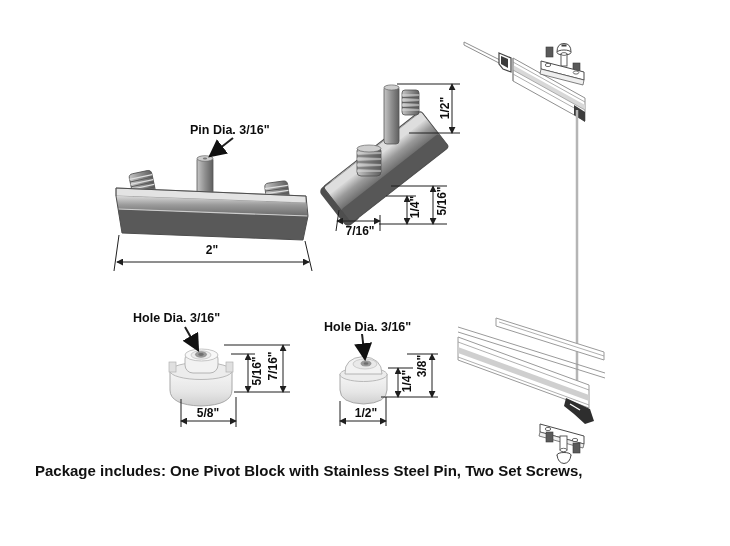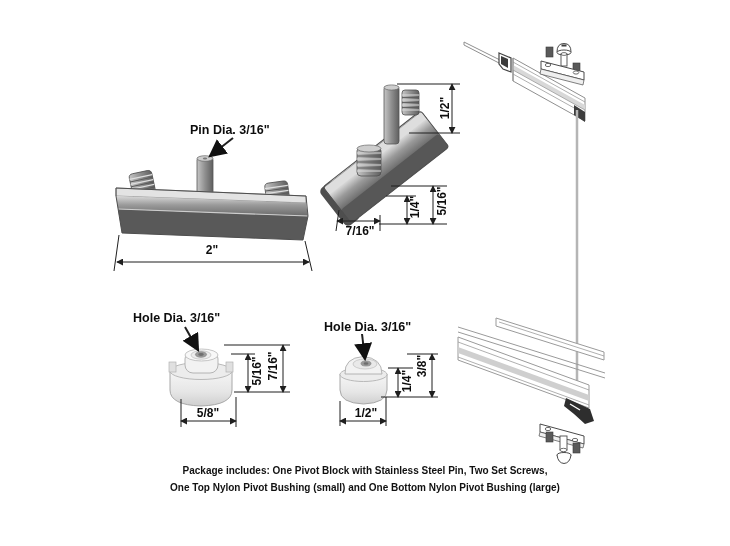--- a/index.html
+++ b/index.html
@@ -15,22 +15,22 @@
   .dimh{
     position:absolute;font-weight:bold;font-size:12px;color:#0d0d0d;
     width:44px;text-align:center;white-space:nowrap;line-height:14px;
   }
   .dimv{
     position:absolute;font-weight:bold;font-size:12px;color:#0d0d0d;
     width:44px;height:14px;text-align:center;white-space:nowrap;line-height:14px;
     transform:rotate(-90deg);transform-origin:center;
   }
   .caption{
-    position:absolute;left:35px;top:462px;width:660px;text-align:center;
-    font-weight:bold;font-size:10px;color:#111;line-height:17px;
+    position:absolute;left:35px;top:462px;width:660px;text-align:left;
+    font-weight:bold;font-size:15px;color:#111;line-height:17px;
   }
 </style>
 </head>
 <body>
 
 <div class="stage">
 
   <svg width="730" height="546" viewBox="0 0 730 546">
     <defs>
       <marker id="ah" viewBox="0 0 8 8" refX="7" refY="4" markerWidth="7" markerHeight="7" orient="auto-start-reverse">
@@ -266,16 +266,15 @@
   <div class="dimv" style="left:251px;top:359px">7/16"</div>
   <div class="dimh" style="left:186px;top:406px">5/8"</div>
 
   <div class="lbl" style="left:324px;top:320px">Hole Dia. 3/16"</div>
   <div class="dimv" style="left:385px;top:374px">1/4"</div>
   <div class="dimv" style="left:400px;top:359px">3/8"</div>
   <div class="dimh" style="left:344px;top:406px">1/2"</div>
 
   <div class="caption">
     <div>Package includes: One Pivot Block with Stainless Steel Pin, Two Set Screws,</div>
-    <div>One Top Nylon Pivot Bushing (small) and One Bottom Nylon Pivot Bushing (large)</div>
   </div>
 
 </div>
 
 </body></html>

